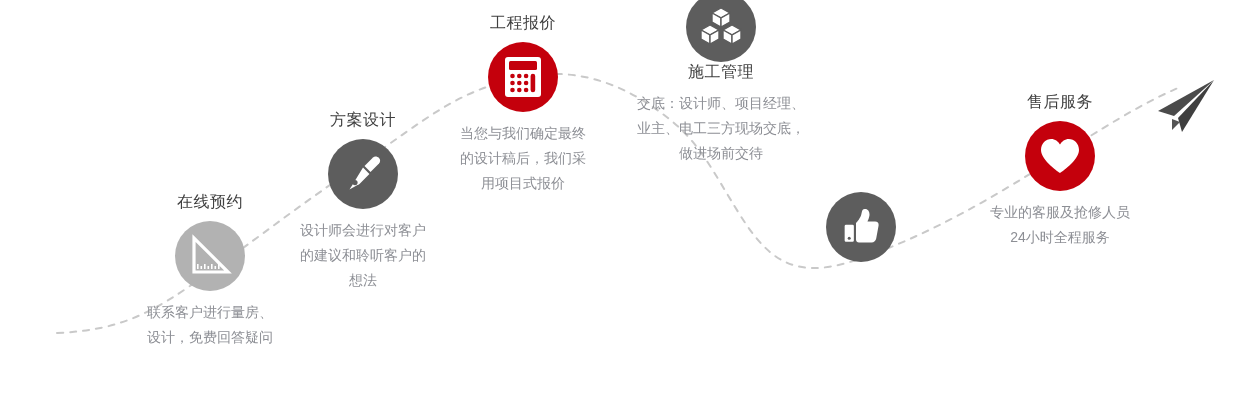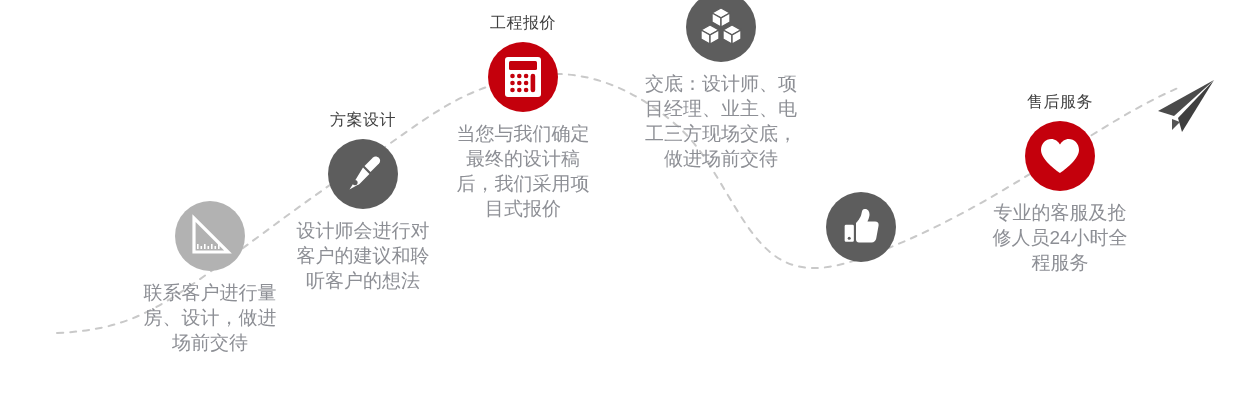--- a/index.html
+++ b/index.html
@@ -45,21 +45,21 @@
     position: relative;
     display: block;
   }
   .icon-circle svg {
     position: absolute;
     left: 50%; top: 50%;
     transform: translate(-50%, -50%);
     display: block;
   }
   .step-desc {
-    font-size: 19px;
+    font-size: 14px;
     line-height: 25px;
     color: #8d8f95;
     margin: 9px auto 0 auto;
     width: 138px;
     text-align: center;
     word-break: break-all;
   }
   
   #step-0 { left: 115px;  top: 192px; }
   #step-1 { left: 268px;  top: 110px; }
@@ -104,35 +104,36 @@
   </svg>
 
   <svg id="plane" viewBox="0 0 70 62">
     <path d="M66 2 L10 33 L26 38 Z" fill="#4b4b4b"></path>
     <path d="M66 2 L30 40 L34 54 Z" fill="#3f3f3f"></path>
     <path d="M24 41 L32 44 L24 52 Z" fill="#555555"></path>
   </svg>
 
   <div class="step" id="step-0">
     <div class="inner">
+      <div class="step-title">在线预约</div>
       <div class="icon-circle" style="background:#b2b2b2;">
         <svg width="44" height="44" viewBox="0 0 44 44">
           <path d="M6 4 L6 38 L40 38 Z" fill="none" stroke="#ffffff" stroke-width="3.2" stroke-linejoin="miter"></path>
           <g fill="#ffffff">
             <rect x="9" y="30" width="1.6" height="5"></rect>
             <rect x="12.5" y="32" width="1.6" height="3"></rect>
             <rect x="16" y="30" width="1.6" height="5"></rect>
             <rect x="19.5" y="32" width="1.6" height="3"></rect>
             <rect x="23" y="30" width="1.6" height="5"></rect>
             <rect x="26.5" y="32" width="1.6" height="3"></rect>
             <rect x="30" y="30" width="1.6" height="5"></rect>
           </g>
         </svg>
       </div>
-      <div class="step-desc">联系客户进行量房、设计，做进场前交待</div>
+      <div class="step-desc">联系客户进行量房、设计，免费回答疑问</div>
     </div>
   </div>
 
   <div class="step" id="step-1">
     <div class="inner">
       <div class="step-title">方案设计</div>
       <div class="icon-circle" style="background:#5d5d5d;">
         <svg width="42" height="42" viewBox="0 0 42 42">
           <g fill="#ffffff">
             <path d="M37 5 C38.5 6.5 38.5 9 37 10.5 L28.5 19 L22.5 13 L31 4.5 C32.5 3 35.5 3.5 37 5 Z"></path>
@@ -167,20 +168,21 @@
           </g>
         </svg>
       </div>
       <div class="step-desc">当您与我们确定最终的设计稿后，我们采用项目式报价</div>
     </div>
   </div>
 
   <div class="step" id="step-3">
     <div class="inner">
       <div class="step-desc">交底：设计师、项目经理、业主、电工三方现场交底，做进场前交待</div>
+      <div class="step-title">施工管理</div>
       <div class="icon-circle" style="background:#5d5d5d;">
         <svg width="44" height="42" viewBox="0 0 44 42">
           <g fill="#ffffff" stroke="#5d5d5d" stroke-width="1.4">
 
             <path d="M22 2 L31 7 L22 12 L13 7 Z"></path>
             <path d="M13 7 L22 12 L22 21 L13 16 Z"></path>
             <path d="M31 7 L31 16 L22 21 L22 12 Z"></path>
 
             <path d="M11 19 L20 24 L11 29 L2 24 Z"></path>
             <path d="M2 24 L11 29 L11 38 L2 33 Z"></path>

